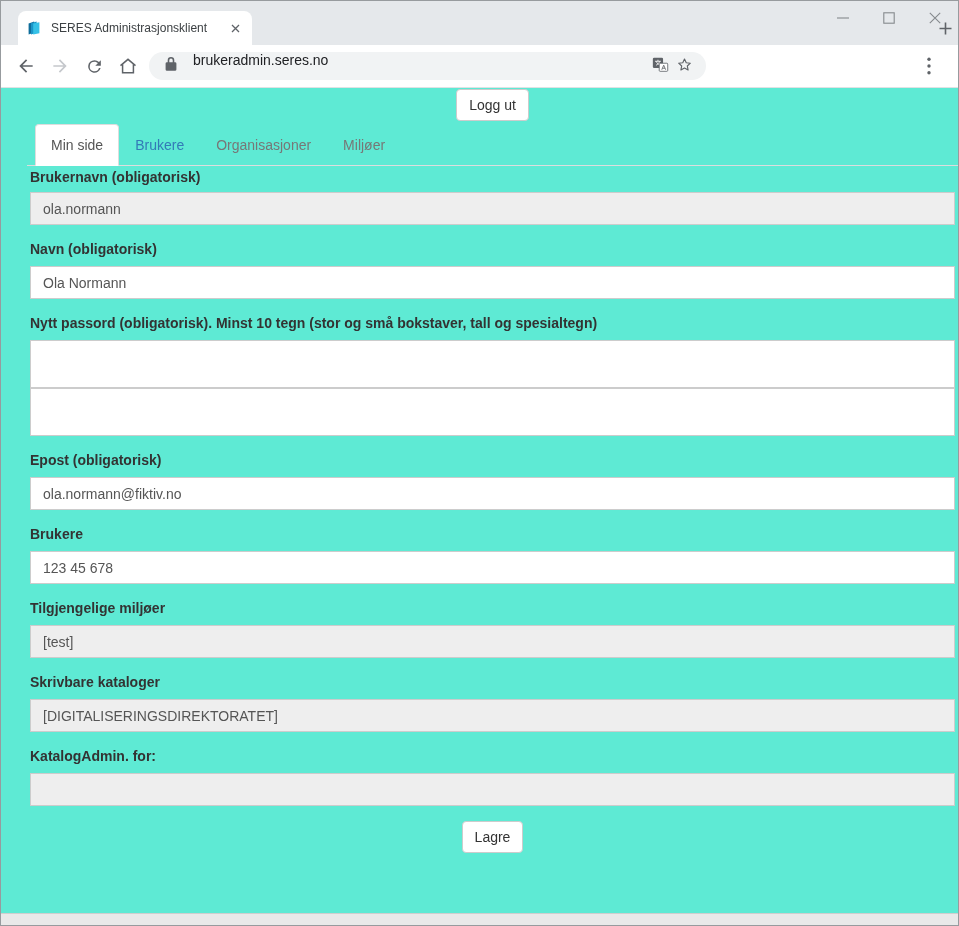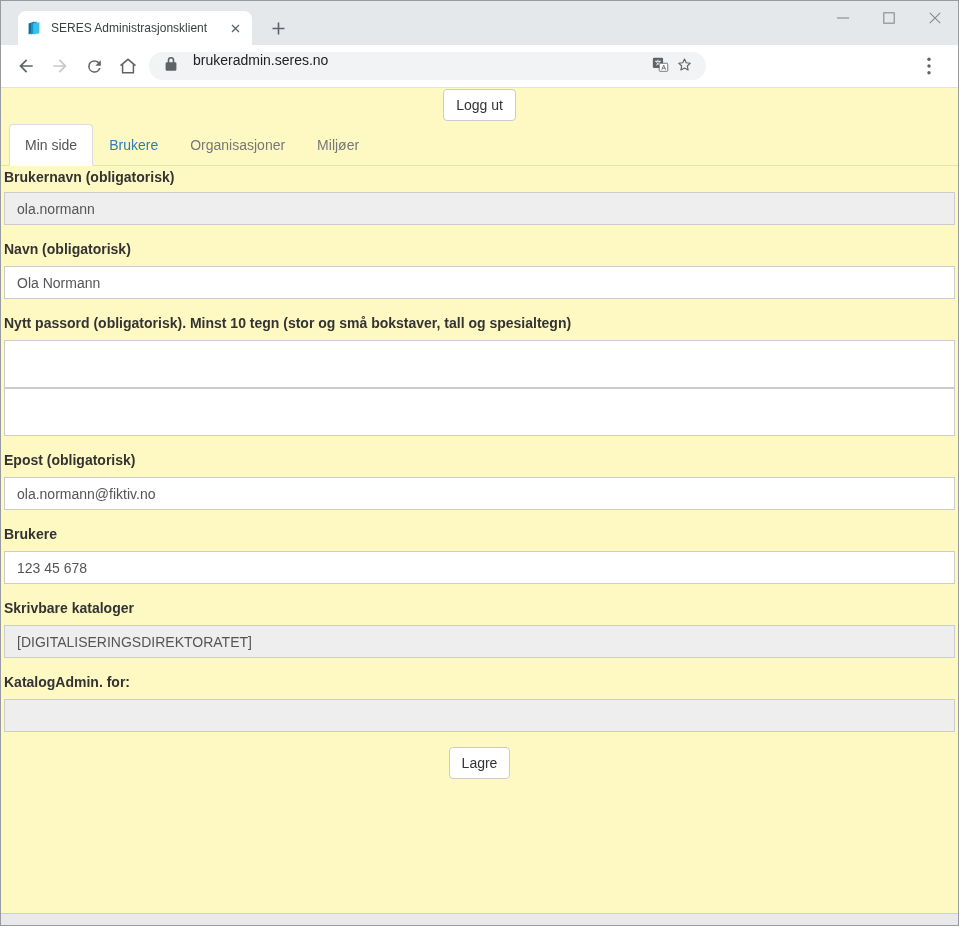--- a/index.html
+++ b/index.html
@@ -1,39 +1,39 @@
 <!DOCTYPE html>
 <html><head>
 <meta charset="utf-8">
 <style>
   html,body{margin:0;padding:0;background:#fff;font-family:"Liberation Sans",sans-serif;}
   .window{width:959px;height:926px;box-sizing:border-box;border:1px solid #979b9e;display:flex;flex-direction:column;overflow:hidden;background:#fff;}
 
   
-  .tabstrip{height:44px;background:#e5e8eb;flex:0 0 auto;display:flex;align-items:flex-end;position:relative;}
+  .tabstrip{height:44px;background:#e5e8eb;flex:0 0 auto;display:flex;align-items:flex-end;position:relative;justify-content:space-between;}
   .chrome-tab{margin-left:17px;width:234px;height:34px;background:#fff;border-radius:8px 8px 0 0;display:flex;align-items:center;padding:0 8px;box-sizing:border-box;}
   .favicon{width:16px;height:16px;flex:0 0 auto;}
   .tab-title{font-size:12px;color:#3c4043;margin-left:9px;flex:1;white-space:nowrap;overflow:hidden;}
   .icon-btn{display:flex;align-items:center;justify-content:center;background:none;border:none;padding:0;cursor:pointer;}
   .tab-close{width:17px;height:17px;border-radius:50%;}
   .newtab{width:26px;height:26px;margin-left:13px;margin-bottom:4px;border-radius:50%;}
   .win-controls{position:absolute;top:0;right:0;height:34px;display:flex;align-items:center;}
   .win-btn{width:46px;height:34px;display:flex;align-items:center;justify-content:center;background:none;border:none;cursor:pointer;}
 
   
   .toolbar{height:42px;background:#fff;border-bottom:1px solid #e0e2e4;flex:0 0 auto;display:flex;align-items:center;padding:0 8px;box-sizing:content-box;}
   .nav-btn{width:34px;height:34px;border-radius:50%;}
   .addr{width:557px;height:28px;margin-left:4px;border-radius:14px;background:#f1f3f4;display:flex;align-items:flex-start;padding:0 10px;box-sizing:border-box;}
   .addr .url{font-size:14px;color:#202124;margin-left:10px;flex:1;}
   .addr-icon{display:flex;align-items:center;justify-content:center;width:24px;height:24px;}
   .toolbar-spacer{flex:1;}
   .menu-btn{width:34px;height:34px;border-radius:50%;margin-right:4px;}
 
   
-  .content{flex:1;background:#fef9c3;overflow:hidden;}
+  .content{flex:1;background:#5eead4;overflow:hidden;padding-left:26px;}
   .logout-row{text-align:center;padding-top:1px;}
   .btn{display:inline-block;background:#fff;border:1px solid #ccc;border-radius:4px;padding:5px 12px;font-size:14px;line-height:20px;color:#333;cursor:pointer;font-family:inherit;}
   .nav-tabs{margin-top:3px;border-bottom:1px solid #ddd;display:flex;padding-left:8px;}
   .nav-tab{padding:10px 15px;font-size:14px;line-height:20px;border:1px solid transparent;margin-bottom:-1px;border-radius:4px 4px 0 0;cursor:pointer;color:#777;}
   .nav-tab.active{background:#fff;border-color:#ddd;border-bottom-color:#fff;color:#555;cursor:default;}
   .nav-tab.link{color:#337ab7;}
   .form{padding:0 3px;}
   .field-label{text-align:left;font-weight:bold;font-size:14px;line-height:17px;color:#333;margin:16px 0 8px;}
   .field:first-child .field-label{margin-top:3px;margin-bottom:6px;}
   .field-input{display:block;width:100%;box-sizing:border-box;height:33px;padding:6px 12px;font-size:14px;color:#555;border:1px solid #ccc;border-radius:0;background:#fff;font-family:inherit;outline:none;}
@@ -175,20 +175,24 @@
       <div class="field">
         <div class="field-label">Epost (obligatorisk)</div>
         <input class="field-input" type="text" value="ola.normann@fiktiv.no" style="">
       </div>
 
       <div class="field">
         <div class="field-label">Brukere</div>
         <input class="field-input" type="text" value="123 45 678" style="">
       </div>
 
+      <div class="field">
+        <div class="field-label">Tilgjengelige miljøer</div>
+        <input class="field-input disabled" type="text" readonly="" value="[test]" style="">
+      </div>
 
       <div class="field">
         <div class="field-label">Skrivbare kataloger</div>
         <input class="field-input disabled" type="text" readonly="" value="[DIGITALISERINGSDIREKTORATET]" style="">
       </div>
 
       <div class="field">
         <div class="field-label">KatalogAdmin. for:</div>
         <input class="field-input disabled" type="text" readonly="" value="" style="">
       </div>

